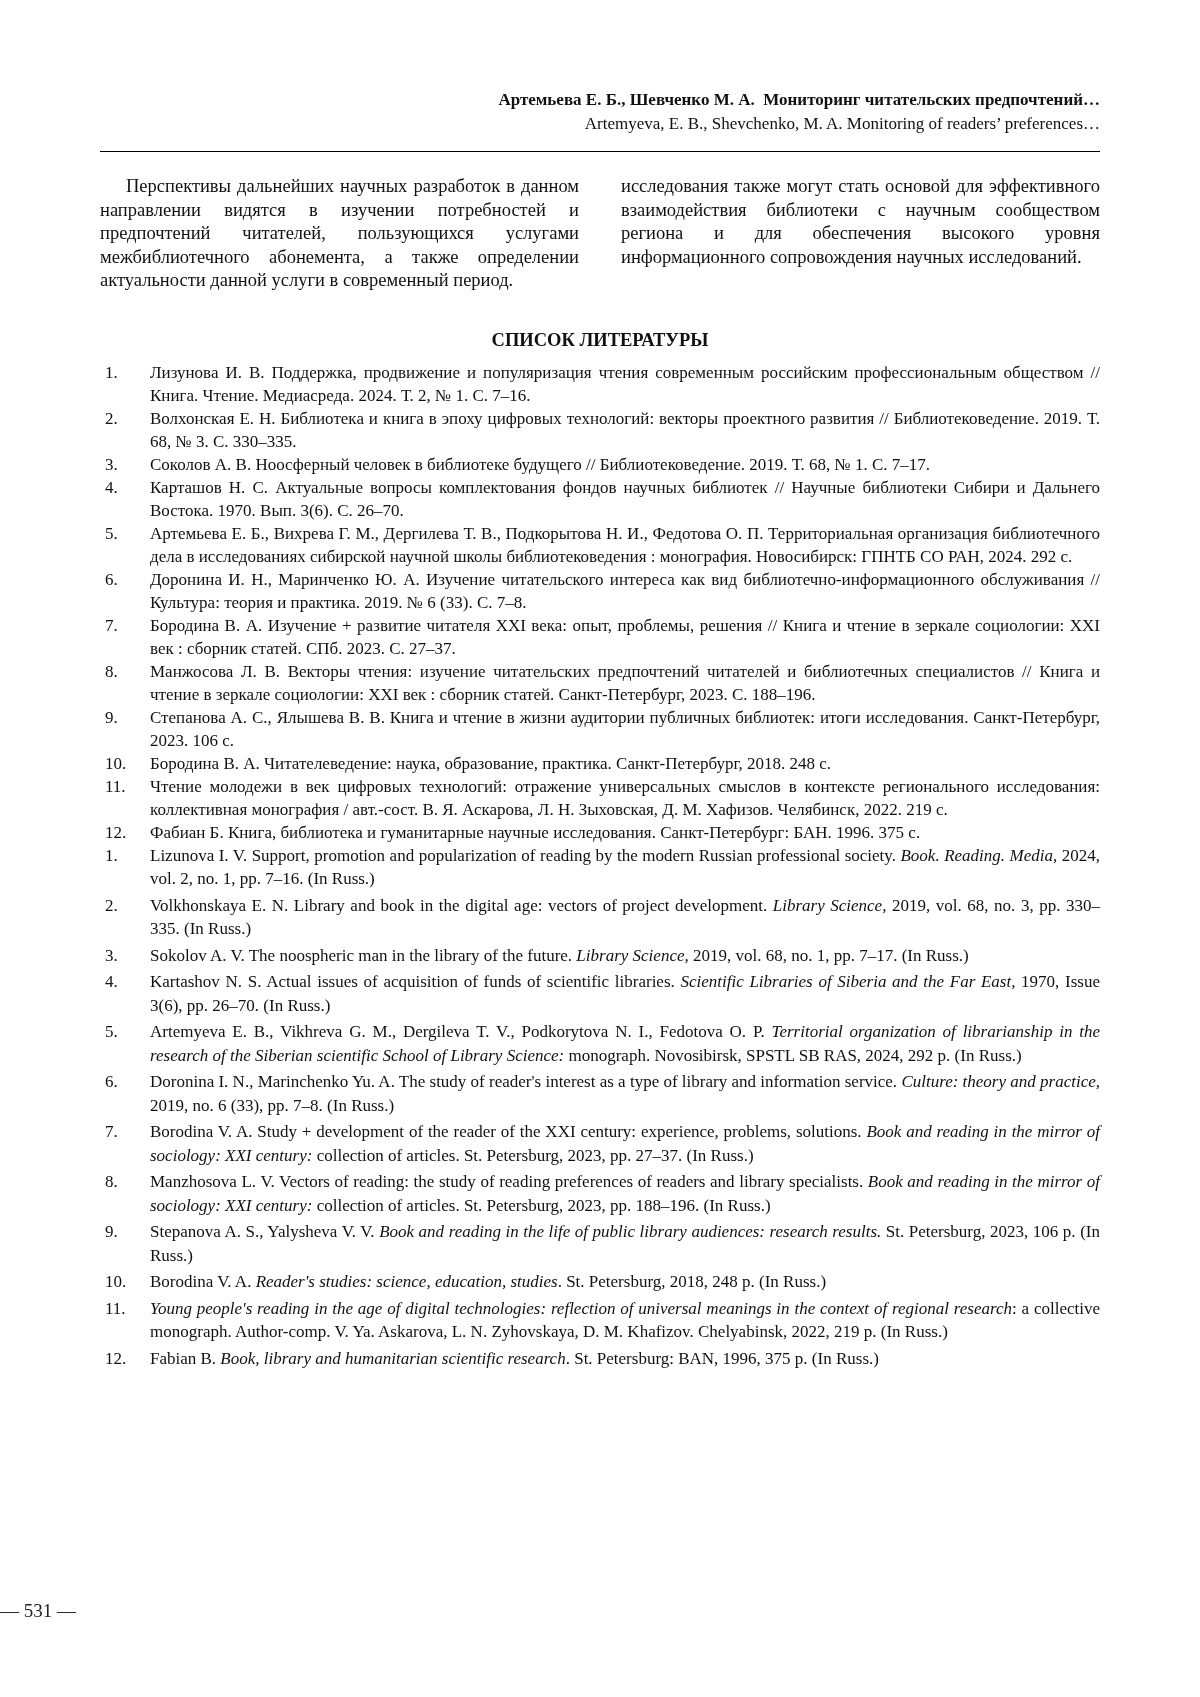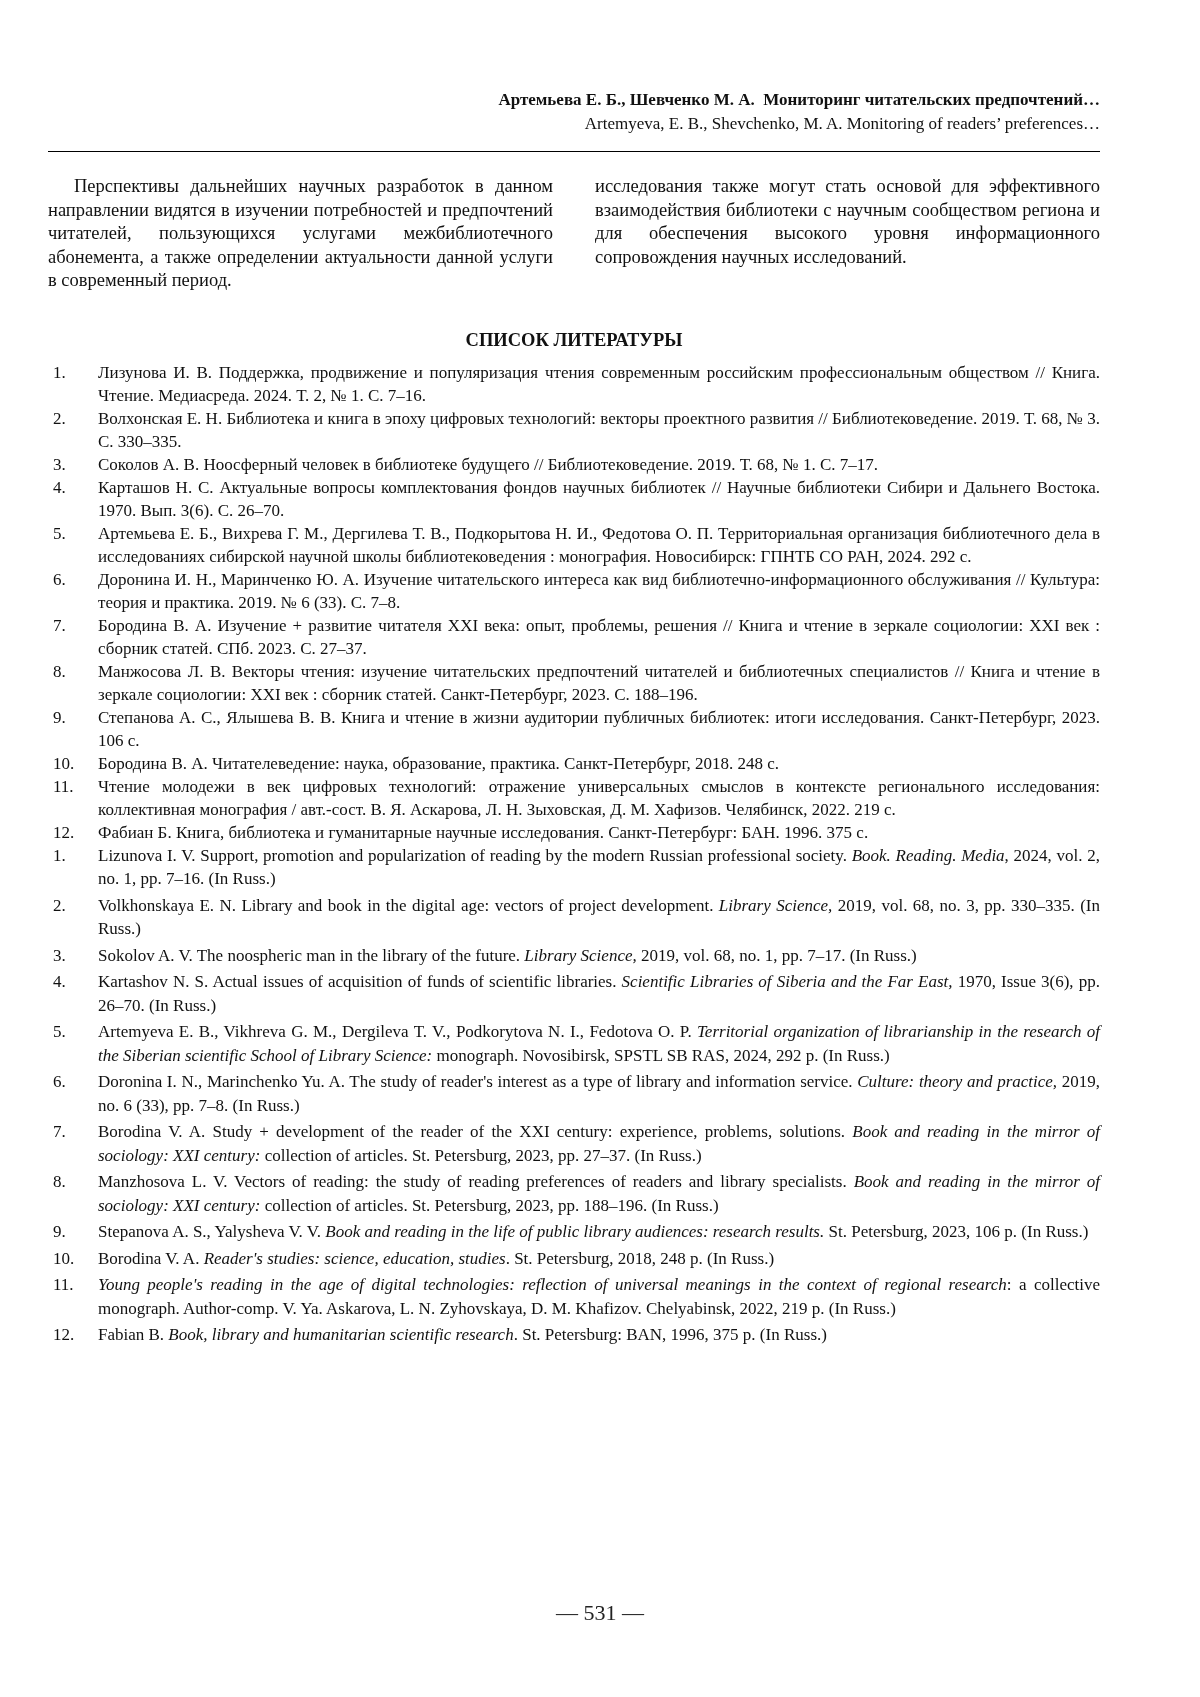--- a/index.html
+++ b/index.html
@@ -2,37 +2,37 @@
 <html lang="ru"><head>
 <meta charset="utf-8">
 <style>
   * { box-sizing: border-box; }
   html, body { margin: 0; padding: 0; background: #ffffff; }
   .page {
     width: 1200px; height: 1697px;
     background: #ffffff; color: #111111;
     font-family: "Liberation Serif", "DejaVu Serif", serif;
     position: relative;
-    padding: 88px 100px 0 48px;
+    padding: 88px 100px 0 100px;
     overflow: hidden;
   }
   .hdr { text-align: right; font-size: 17px; line-height: 24px; }
   .hdr-ru { font-weight: bold; }
   .header-rule { border: none; border-top: 1.6px solid #000; margin: 15px 0 0 0; }
   .two-col { display: flex; gap: 42px; margin-top: 23px; }
   .col { flex: 1; margin: 0; text-align: justify; font-size: 18.5px; line-height: 23.5px; }
   .col.indent { text-indent: 26px; }
   .list-title { text-align: center; font-size: 18.5px; font-weight: bold; margin: 37px 0 10px 0; }
   .ref-list { list-style: none; margin: 0; padding: 0; font-size: 17px; line-height: 23px; }
   .ref-list li { display: flex; }
   .ref-list .num { flex: 0 0 50px; padding-left: 5px; }
   .ref-list .txt { flex: 1; text-align: justify; }
   #en-list { line-height: 23.5px; }
   #en-list li { margin-bottom: 3px; }
-  .page-footer { position: absolute; top: 1600px; left: 0; width: 100%; text-align: center; font-size: 22px; color: #222; }
+  .page-footer { position: absolute; top: 1600px; left: 0; width: 100%; font-size: 19px; color: #222; }
 </style>
 </head>
 <body>
 
 <div class="page">
 
   <header class="hdr">
     <div class="hdr-ru">Артемьева Е. Б., Шевченко М. А.&nbsp; Мониторинг читательских предпочтений…</div>
     <div class="hdr-en">Artemyeva, E. B., Shevchenko, M. A. Monitoring of readers’ preferences…</div>
   </header>

